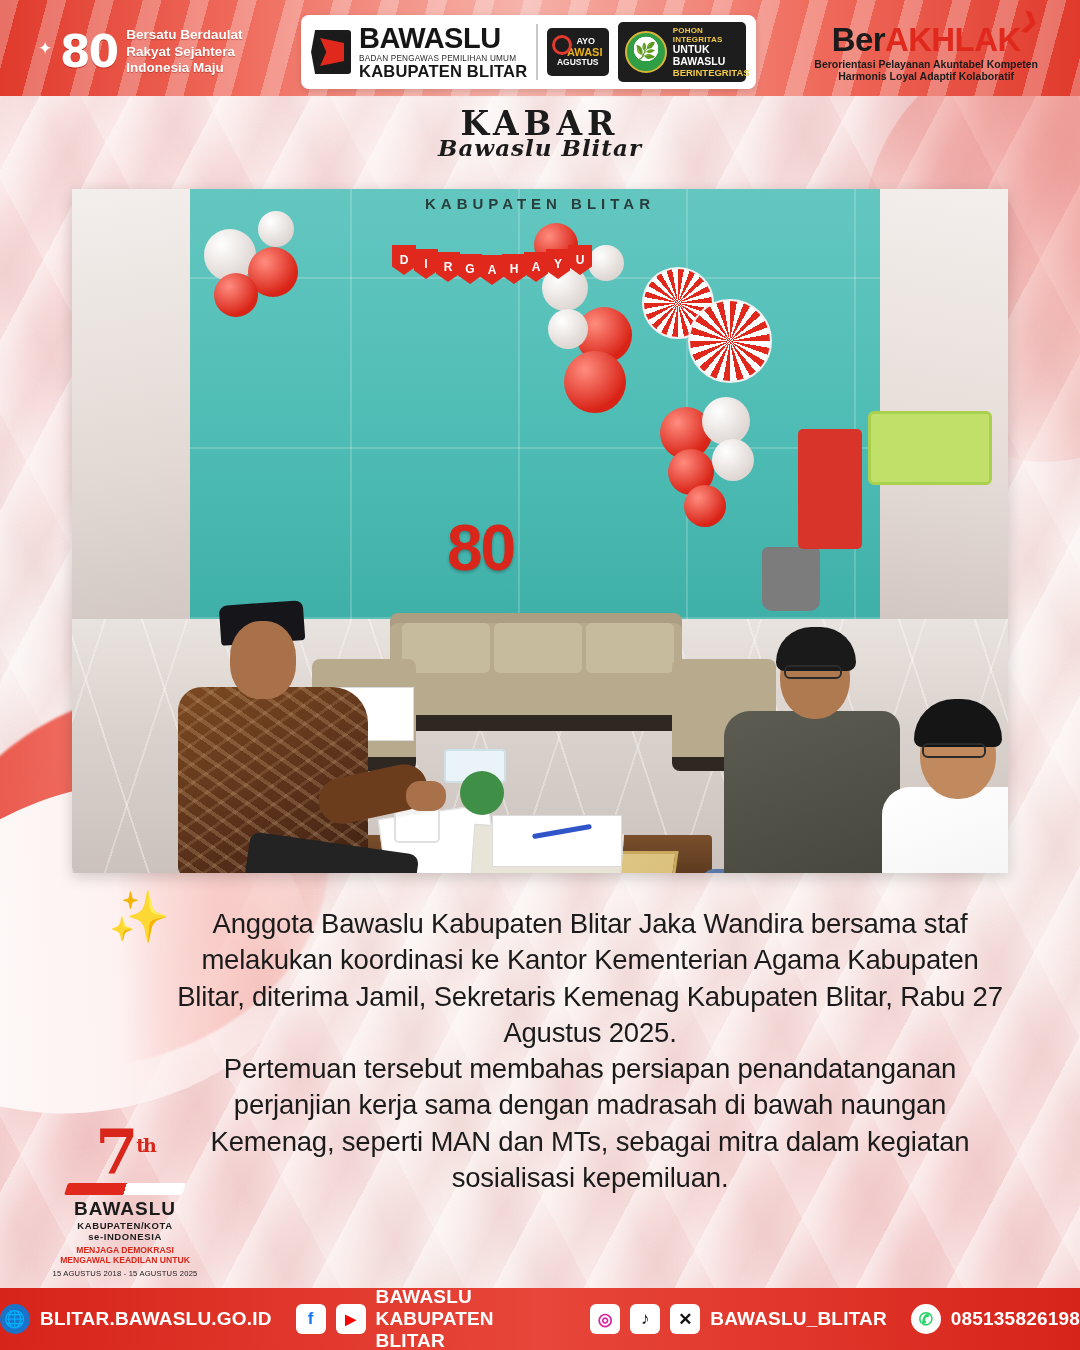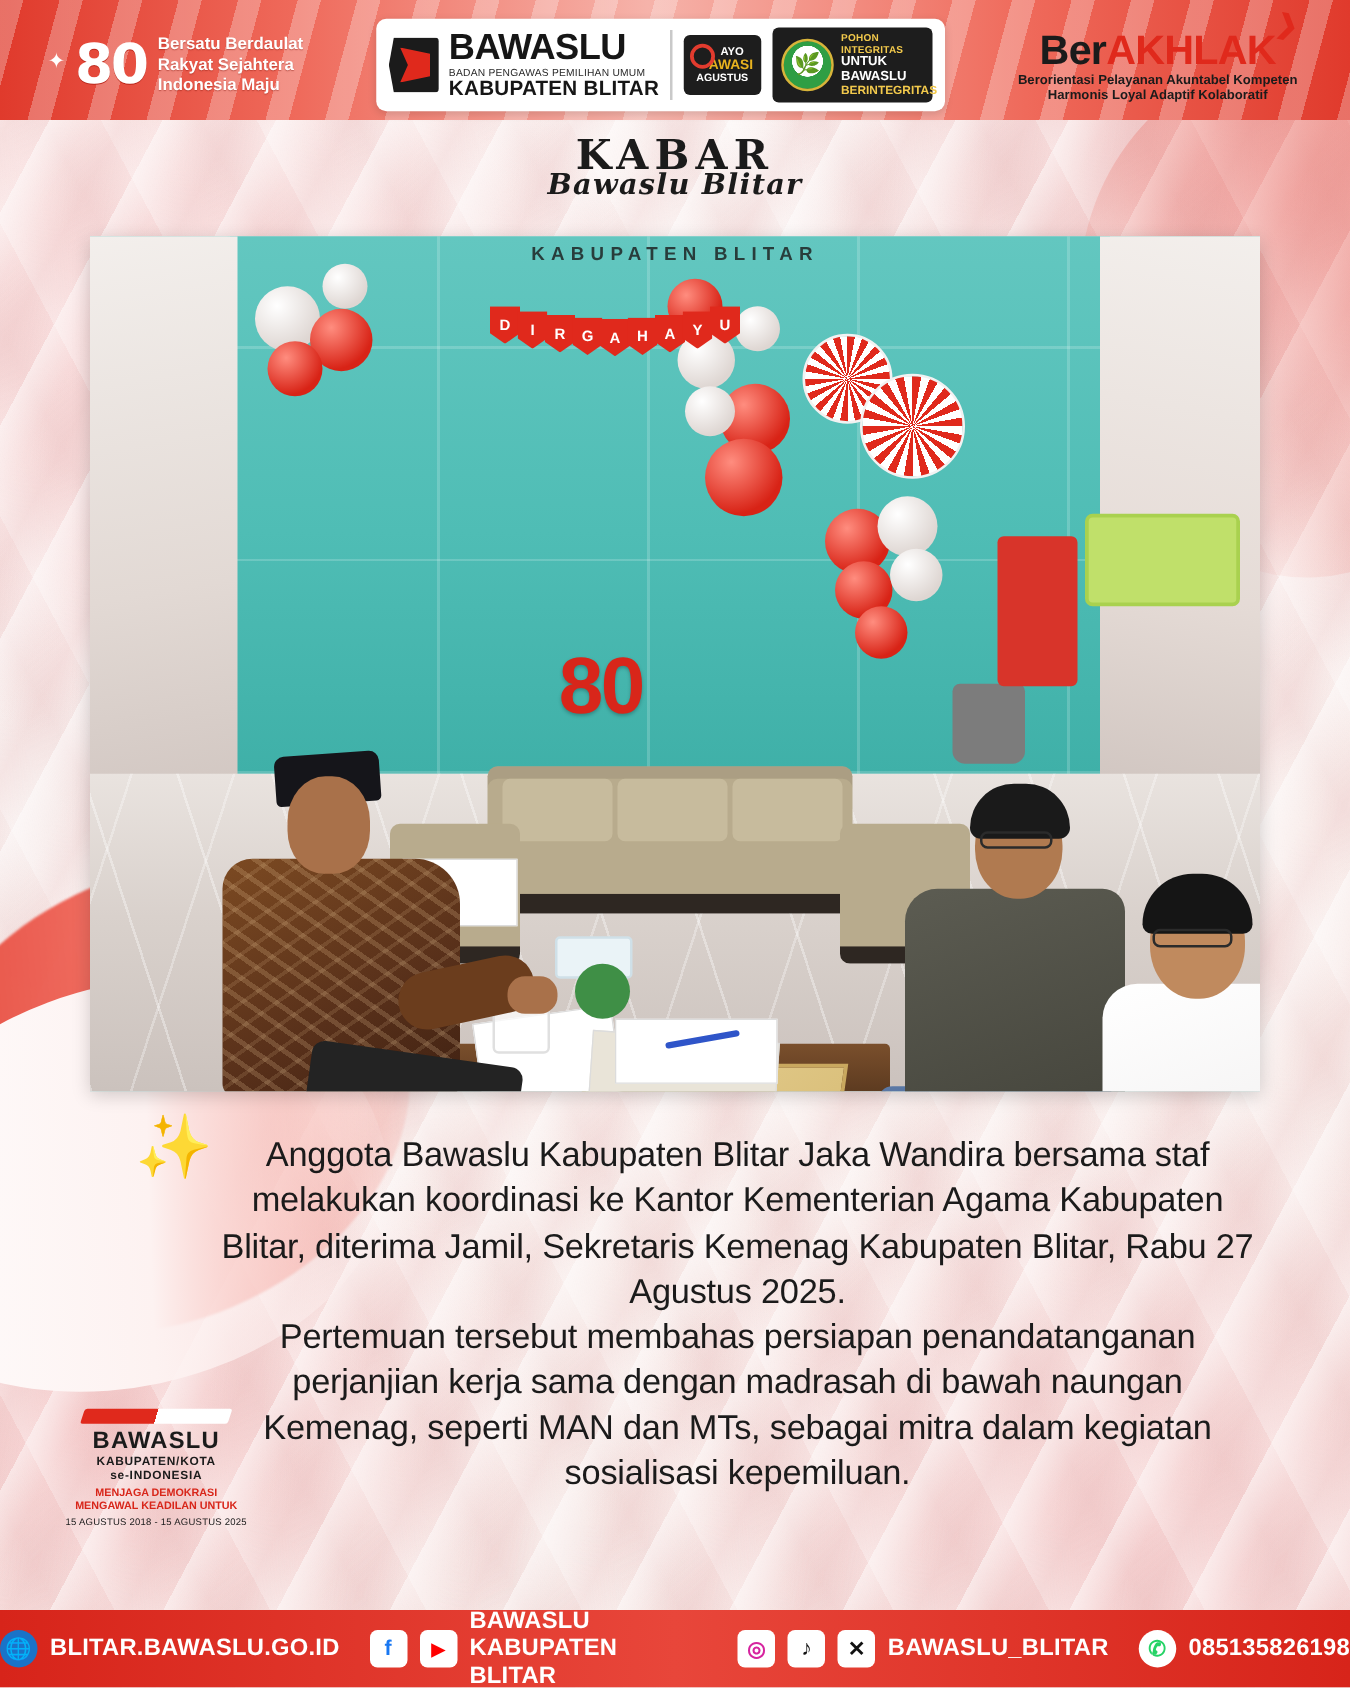--- a/index.html
+++ b/index.html
@@ -486,20 +486,21 @@
       <div class="pc-hair"></div>
       <div class="pc-glass"></div>
   </div>
 </div>
 
 <div class="spark">✨</div>
 <div class="caption" style="white-space:pre-line;">Anggota Bawaslu Kabupaten Blitar Jaka Wandira bersama staf melakukan koordinasi ke Kantor Kementerian Agama Kabupaten Blitar, diterima Jamil, Sekretaris Kemenag Kabupaten Blitar, Rabu 27 Agustus 2025.
 Pertemuan tersebut membahas persiapan penandatanganan perjanjian kerja sama dengan madrasah di bawah naungan Kemenag, seperti MAN dan MTs, sebagai mitra dalam kegiatan sosialisasi kepemiluan.</div>
 
 <div class="logo7">
+  <div class="seven"><span>7</span><span class="th">th</span></div>
   <div class="ribbon"></div>
   <div class="l1">BAWASLU</div>
   <div class="l2">KABUPATEN/KOTA</div>
   <div class="l3">se-INDONESIA</div>
   <div class="l4">MENJAGA DEMOKRASI</div>
   <div class="l5">MENGAWAL KEADILAN UNTUK</div>
   <div class="l6">15 AGUSTUS 2018 - 15 AGUSTUS 2025</div>
 </div>
 
 <div class="footer">

